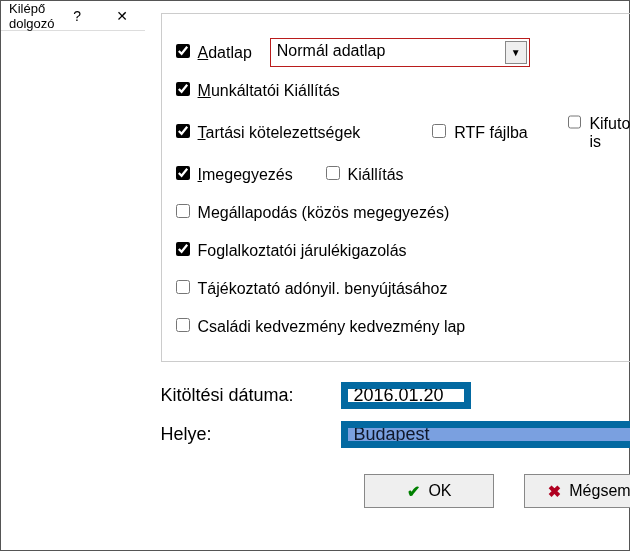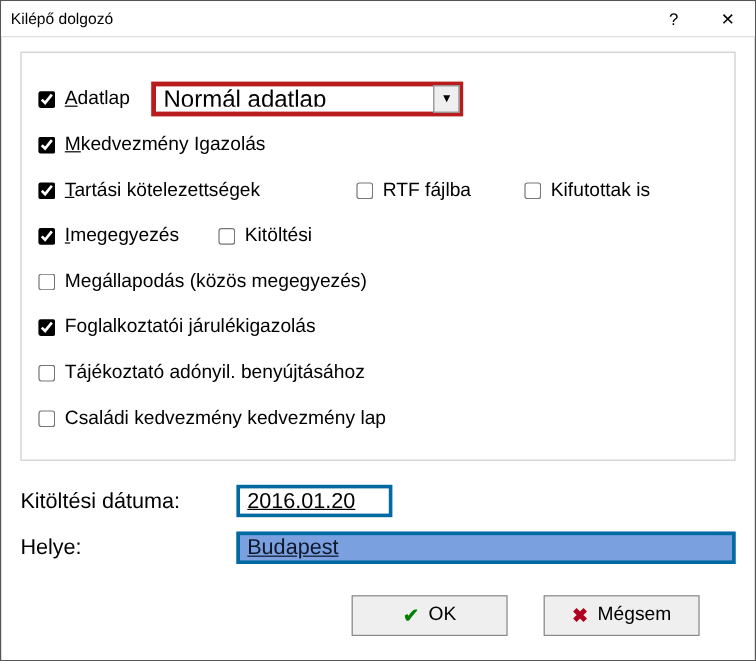--- a/index.html
+++ b/index.html
@@ -9,21 +9,21 @@
     font-size: 14px;
     background: #fff;
     color: #000;
   }
   .window {
     width: 630px;
     height: 551px;
     border: 1px solid #555;
     background: #fff;
     display: flex;
-    flex-direction: column;
+    flex-direction: row;
   }
   .titlebar {
     height: 30px;
     background: #fff;
     border-bottom: 1px solid #ddd;
     display: flex;
     align-items: center;
     padding: 0 0 0 8px;
     font-size: 13px;
   }
@@ -50,38 +50,37 @@
   }
   .row {
     display: flex;
     align-items: center;
     margin: 10px 0;
     min-height: 28px;
     font-size: 16px;
   }
   .chk {
     display: inline-flex;
-    align-items: center;
     cursor: pointer;
   }
   .chk input {
     margin: 0 8px 0 0;
     width: 14px; height: 14px;
     accent-color: #000;
   }
   .acc { text-decoration: underline; }
   .select-wrap {
     margin-left: 18px;
     display: inline-block;
     position: relative;
   }
   .select-wrap select {
-    font-size: 20px;
+    font-size: 16px;
     padding: 0 24px 4px 6px;
-    border: 4px solid #b91c1c;
+    border: 1px solid #b91c1c;
     background: #fff;
     width: 260px;
     height: 29px;
     appearance: none;
   }
   .select-wrap .arrow {
     position: absolute;
     right: 3px; top: 3px;
     width: 22px; height: 23px;
     border: 1px solid #888;
@@ -97,24 +96,23 @@
     align-items: center;
     margin: 6px 0;
     font-size: 18px;
   }
   .field-row .label {
     width: 180px;
   }
   .field-row input {
     font-size: 18px;
     padding: 3px 6px;
-    border: 3px solid #0369a1;
+    border: 7px solid #0369a1;
     background: #fff;
     height: 27px;
-    text-decoration: underline;
   }
   .date-input { width: 130px; }
   .place-input {
     flex: 1;
     background: #7aa0e0 !important;
     color: #0f172a;
     border: 1px solid #3a6fd8;
   }
   .place-input::selection { background:#3a6fd8; color:#fff; }
   .buttons {
@@ -163,21 +161,21 @@
           <select>
             <option>Normál adatlap</option>
           </select>
           <span class="arrow">▼</span>
         </span>
       </div>
 
       <div class="row">
         <label class="chk">
           <input type="checkbox" checked="" style="">
-          <span><span class="acc">M</span><span>kedvezmény Igazolás</span></span>
+          <span><span class="acc">M</span><span>unkáltatói Kiállítás</span></span>
         </label>
       </div>
 
       <div class="row">
         <label class="chk" style="width:265px;">
           <input type="checkbox" checked="" style="">
           <span><span class="acc">T</span><span>artási kötelezettségek</span></span>
         </label>
         <label class="chk" style="width:140px;">
           <input type="checkbox" style="">
@@ -189,21 +187,21 @@
         </label>
       </div>
 
       <div class="row">
         <label class="chk" style="width:150px;">
           <input type="checkbox" checked="" style="">
           <span><span class="acc">I</span><span>megegyezés</span></span>
         </label>
         <label class="chk">
           <input type="checkbox" style="">
-          <span>Kitöltési</span>
+          <span>Kiállítás</span>
         </label>
       </div>
 
       <div class="row">
         <label class="chk">
           <input type="checkbox" style="">
           <span>Megállapodás (közös megegyezés)</span>
         </label>
       </div>
 

